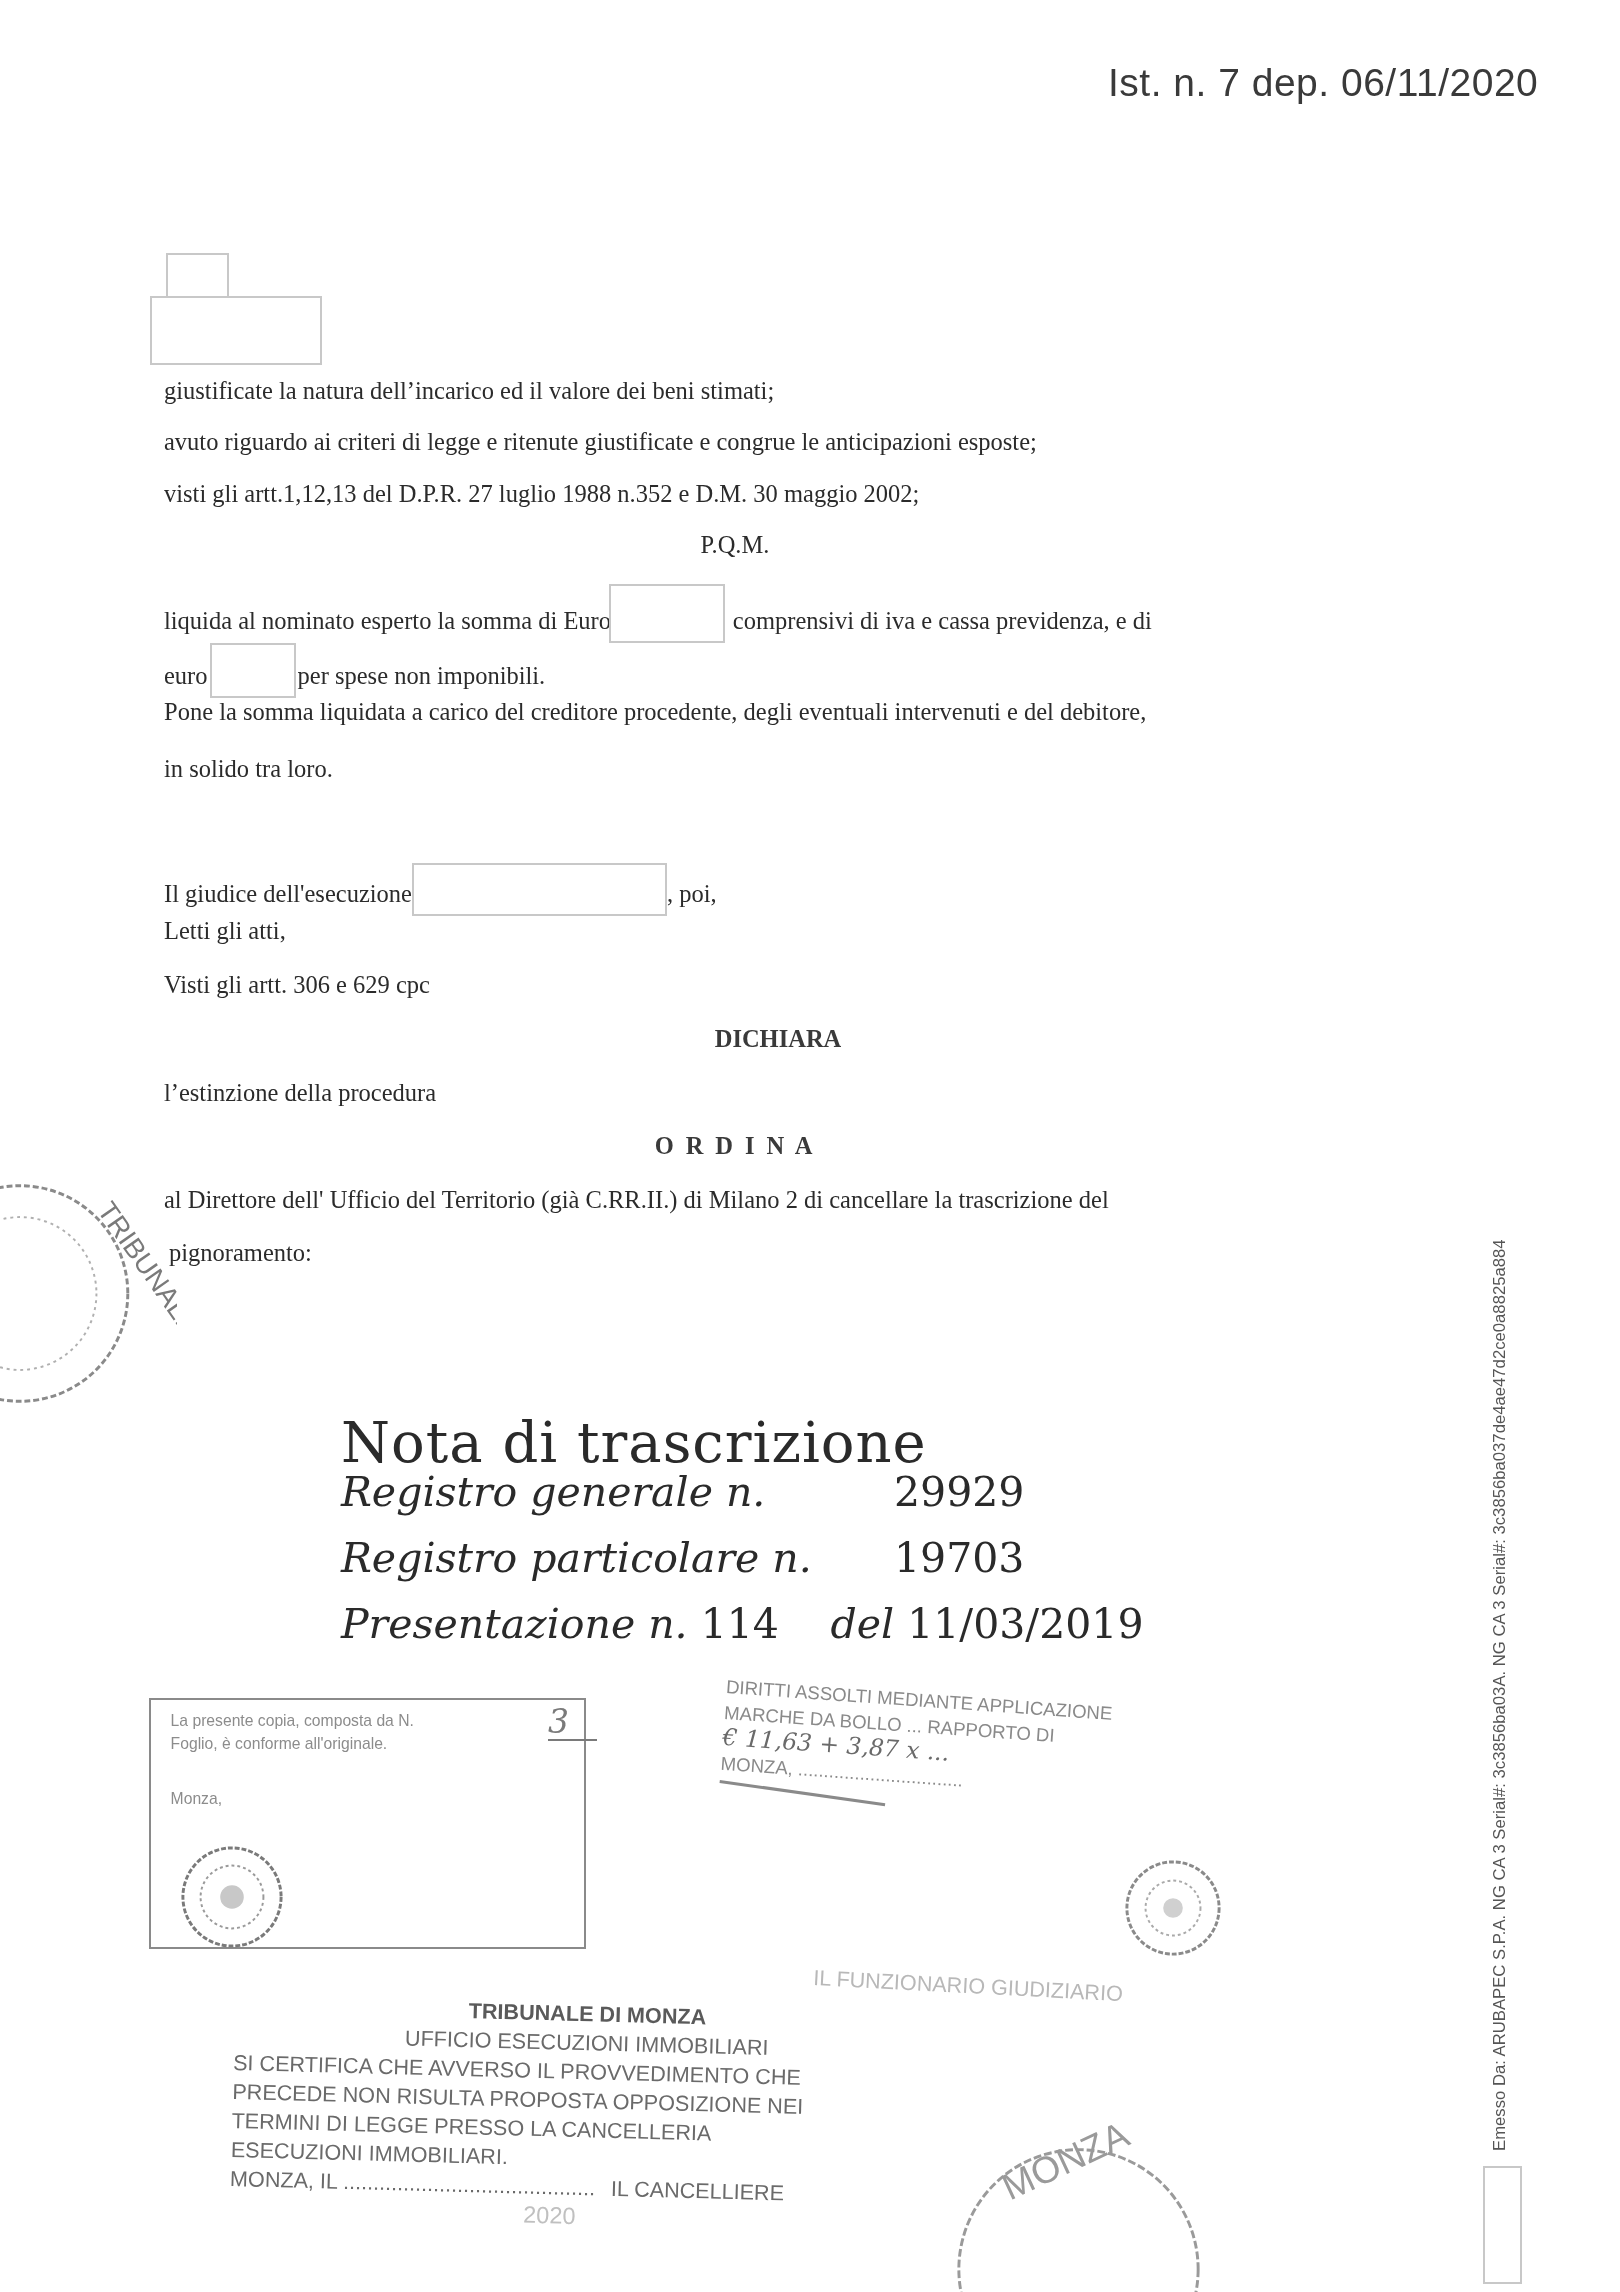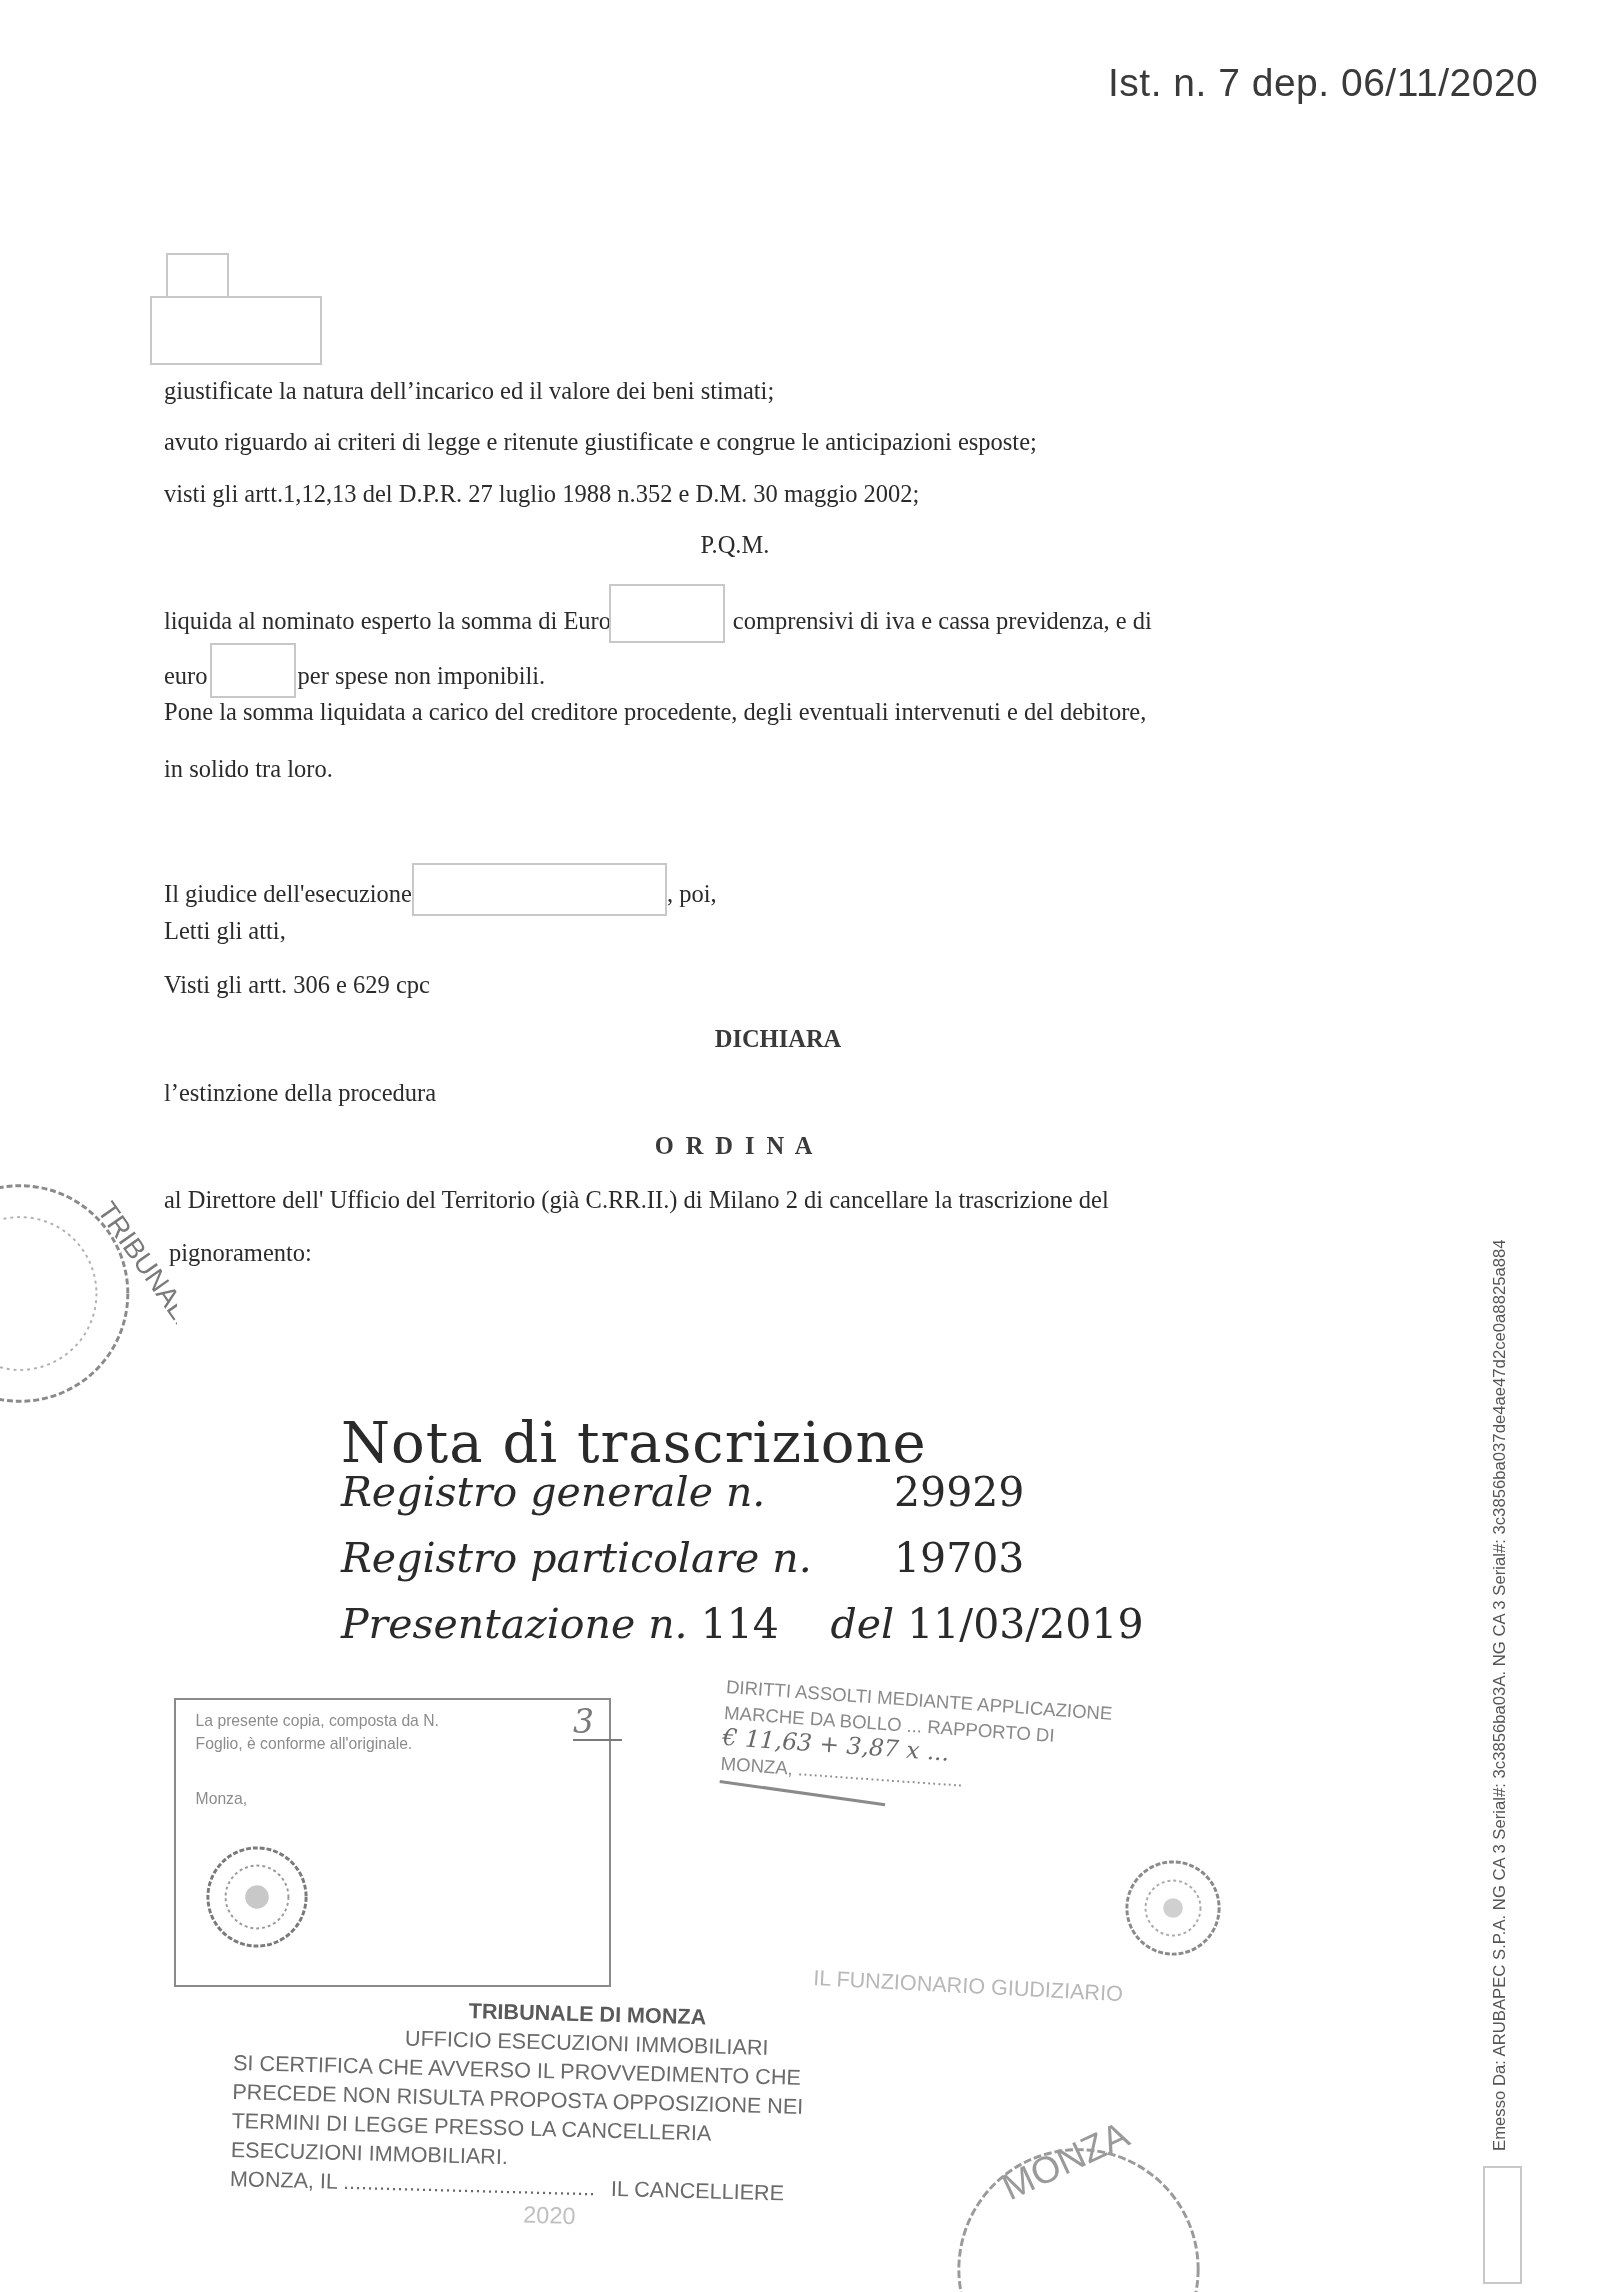--- a/index.html
+++ b/index.html
@@ -12,21 +12,21 @@
 
   .line { left: 164px; font-size: 24.5px; white-space: nowrap; color: #2b2b2b; }
   .center { left: 0; width: 1470px; text-align: center; font-size: 24.5px; color: #2b2b2b; }
   .redact { border: 2.9px solid #c8c8c8; background: #ffffff; box-sizing: border-box; display: inline-block; vertical-align: middle; }
 
   .nota-title { left: 341px; top: 1370px; font-family: "DejaVu Serif", "Liberation Serif", serif; font-size: 56px; color: #2a2a2a; letter-spacing: 1px; margin-top: 40px; }
   .nota-row { left: 341px; font-family: "DejaVu Serif", "Liberation Serif", serif; font-size: 41px; color: #2a2a2a; white-space: nowrap; text-align: center; }
   .nota-row .lab { font-style: italic; }
   .nota-row .num { position: absolute; left: 553px; }
 
-  .stamp-box { left: 149px; top: 1698px; width: 437px; height: 289px; border: 2.9px solid #8a8a8a; box-sizing: border-box; background: transparent; margin-left: 25px; }
+  .stamp-box { left: 149px; top: 1698px; width: 437px; height: 251px; border: 2.9px solid #8a8a8a; box-sizing: border-box; background: transparent; }
   .stamp-box-text { font-family: "Liberation Sans", sans-serif; font-size: 15.7px; color: #8c8c8c; line-height: 21.6px; }
 
   .diritti { left: 727px; top: 1674px; width: 559px; transform: rotate(4deg); transform-origin: left top; font-family: "Liberation Sans", sans-serif; font-size: 18.6px; color: #8a8a8a; line-height: 25.5px; }
 
   .trib-block { left: 235px; top: 1990px; width: 706px; font-family: "Liberation Sans", sans-serif; color: #6a6a6a; font-size: 21.6px; line-height: 29px; transform: rotate(1.5deg); transform-origin: left top; }
   .trib-block .hd { text-align: center; font-weight: bold; color: #5a5a5a; }
 
   .sidebar-emesso { left: 1490px; top: 2156px; transform: rotate(-90deg); transform-origin: left top; font-family: "Liberation Sans", sans-serif; font-size: 16.7px; color: #555; white-space: nowrap; }
 </style>
 </head>

